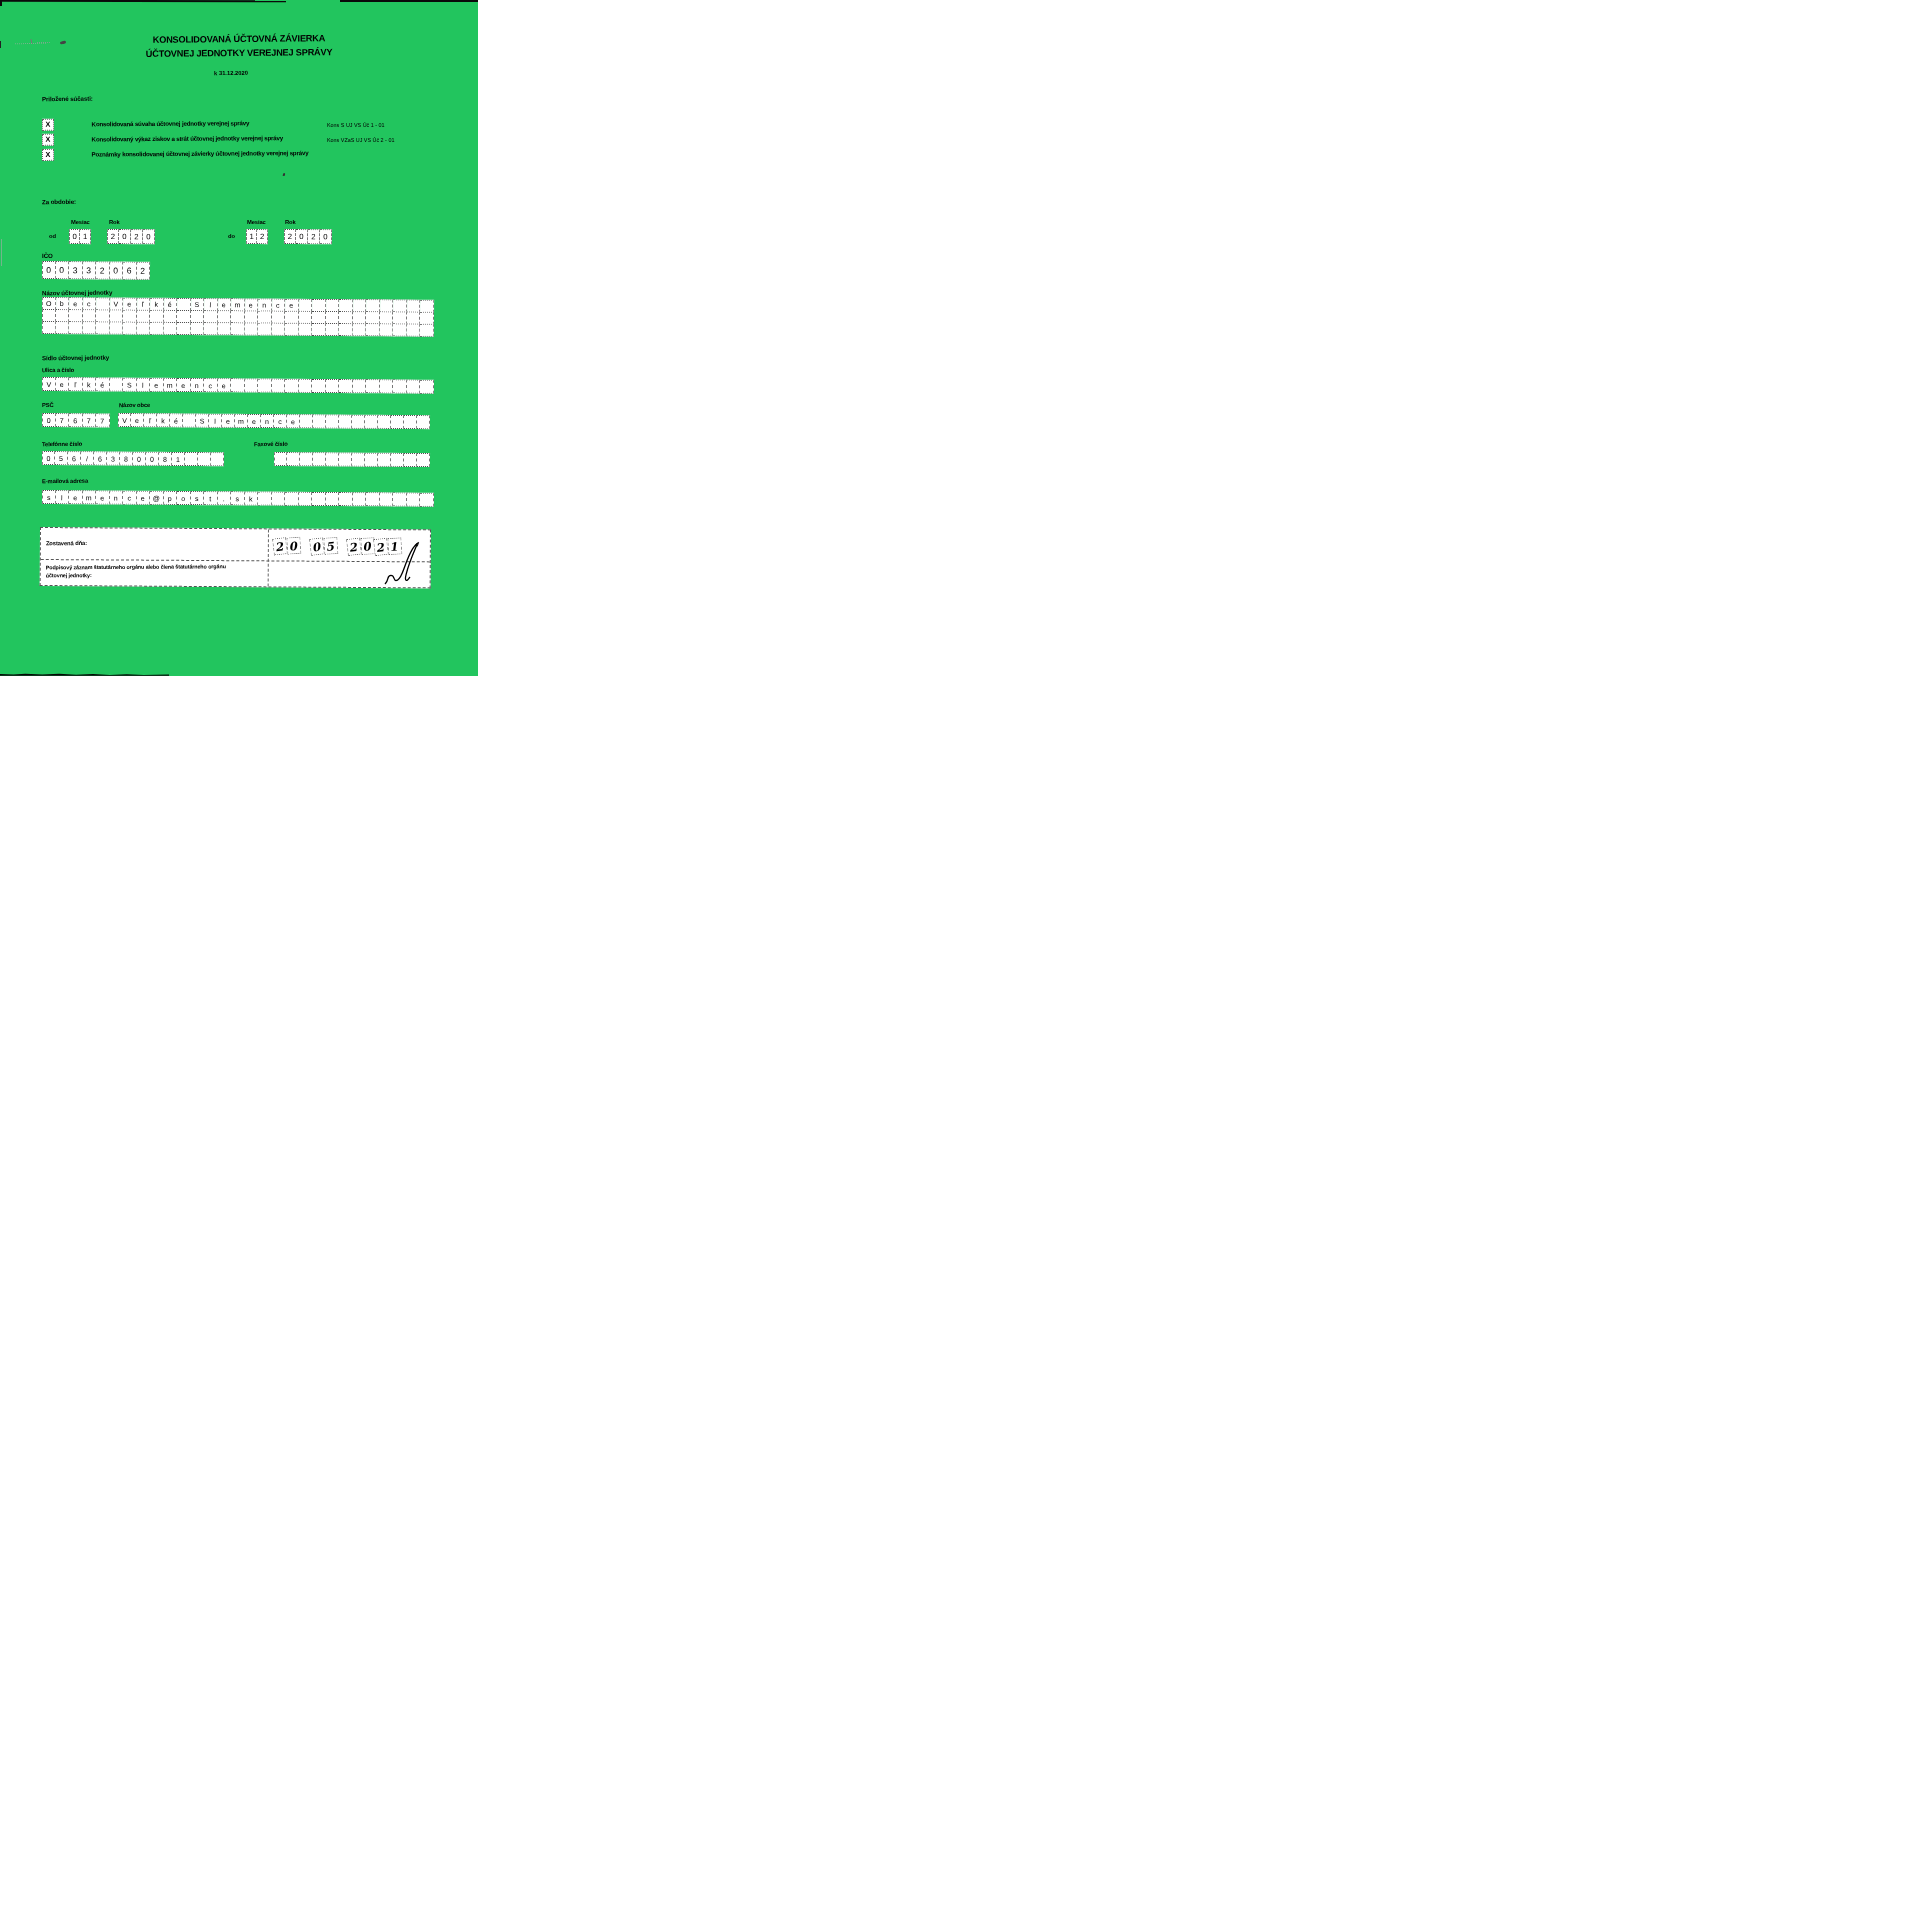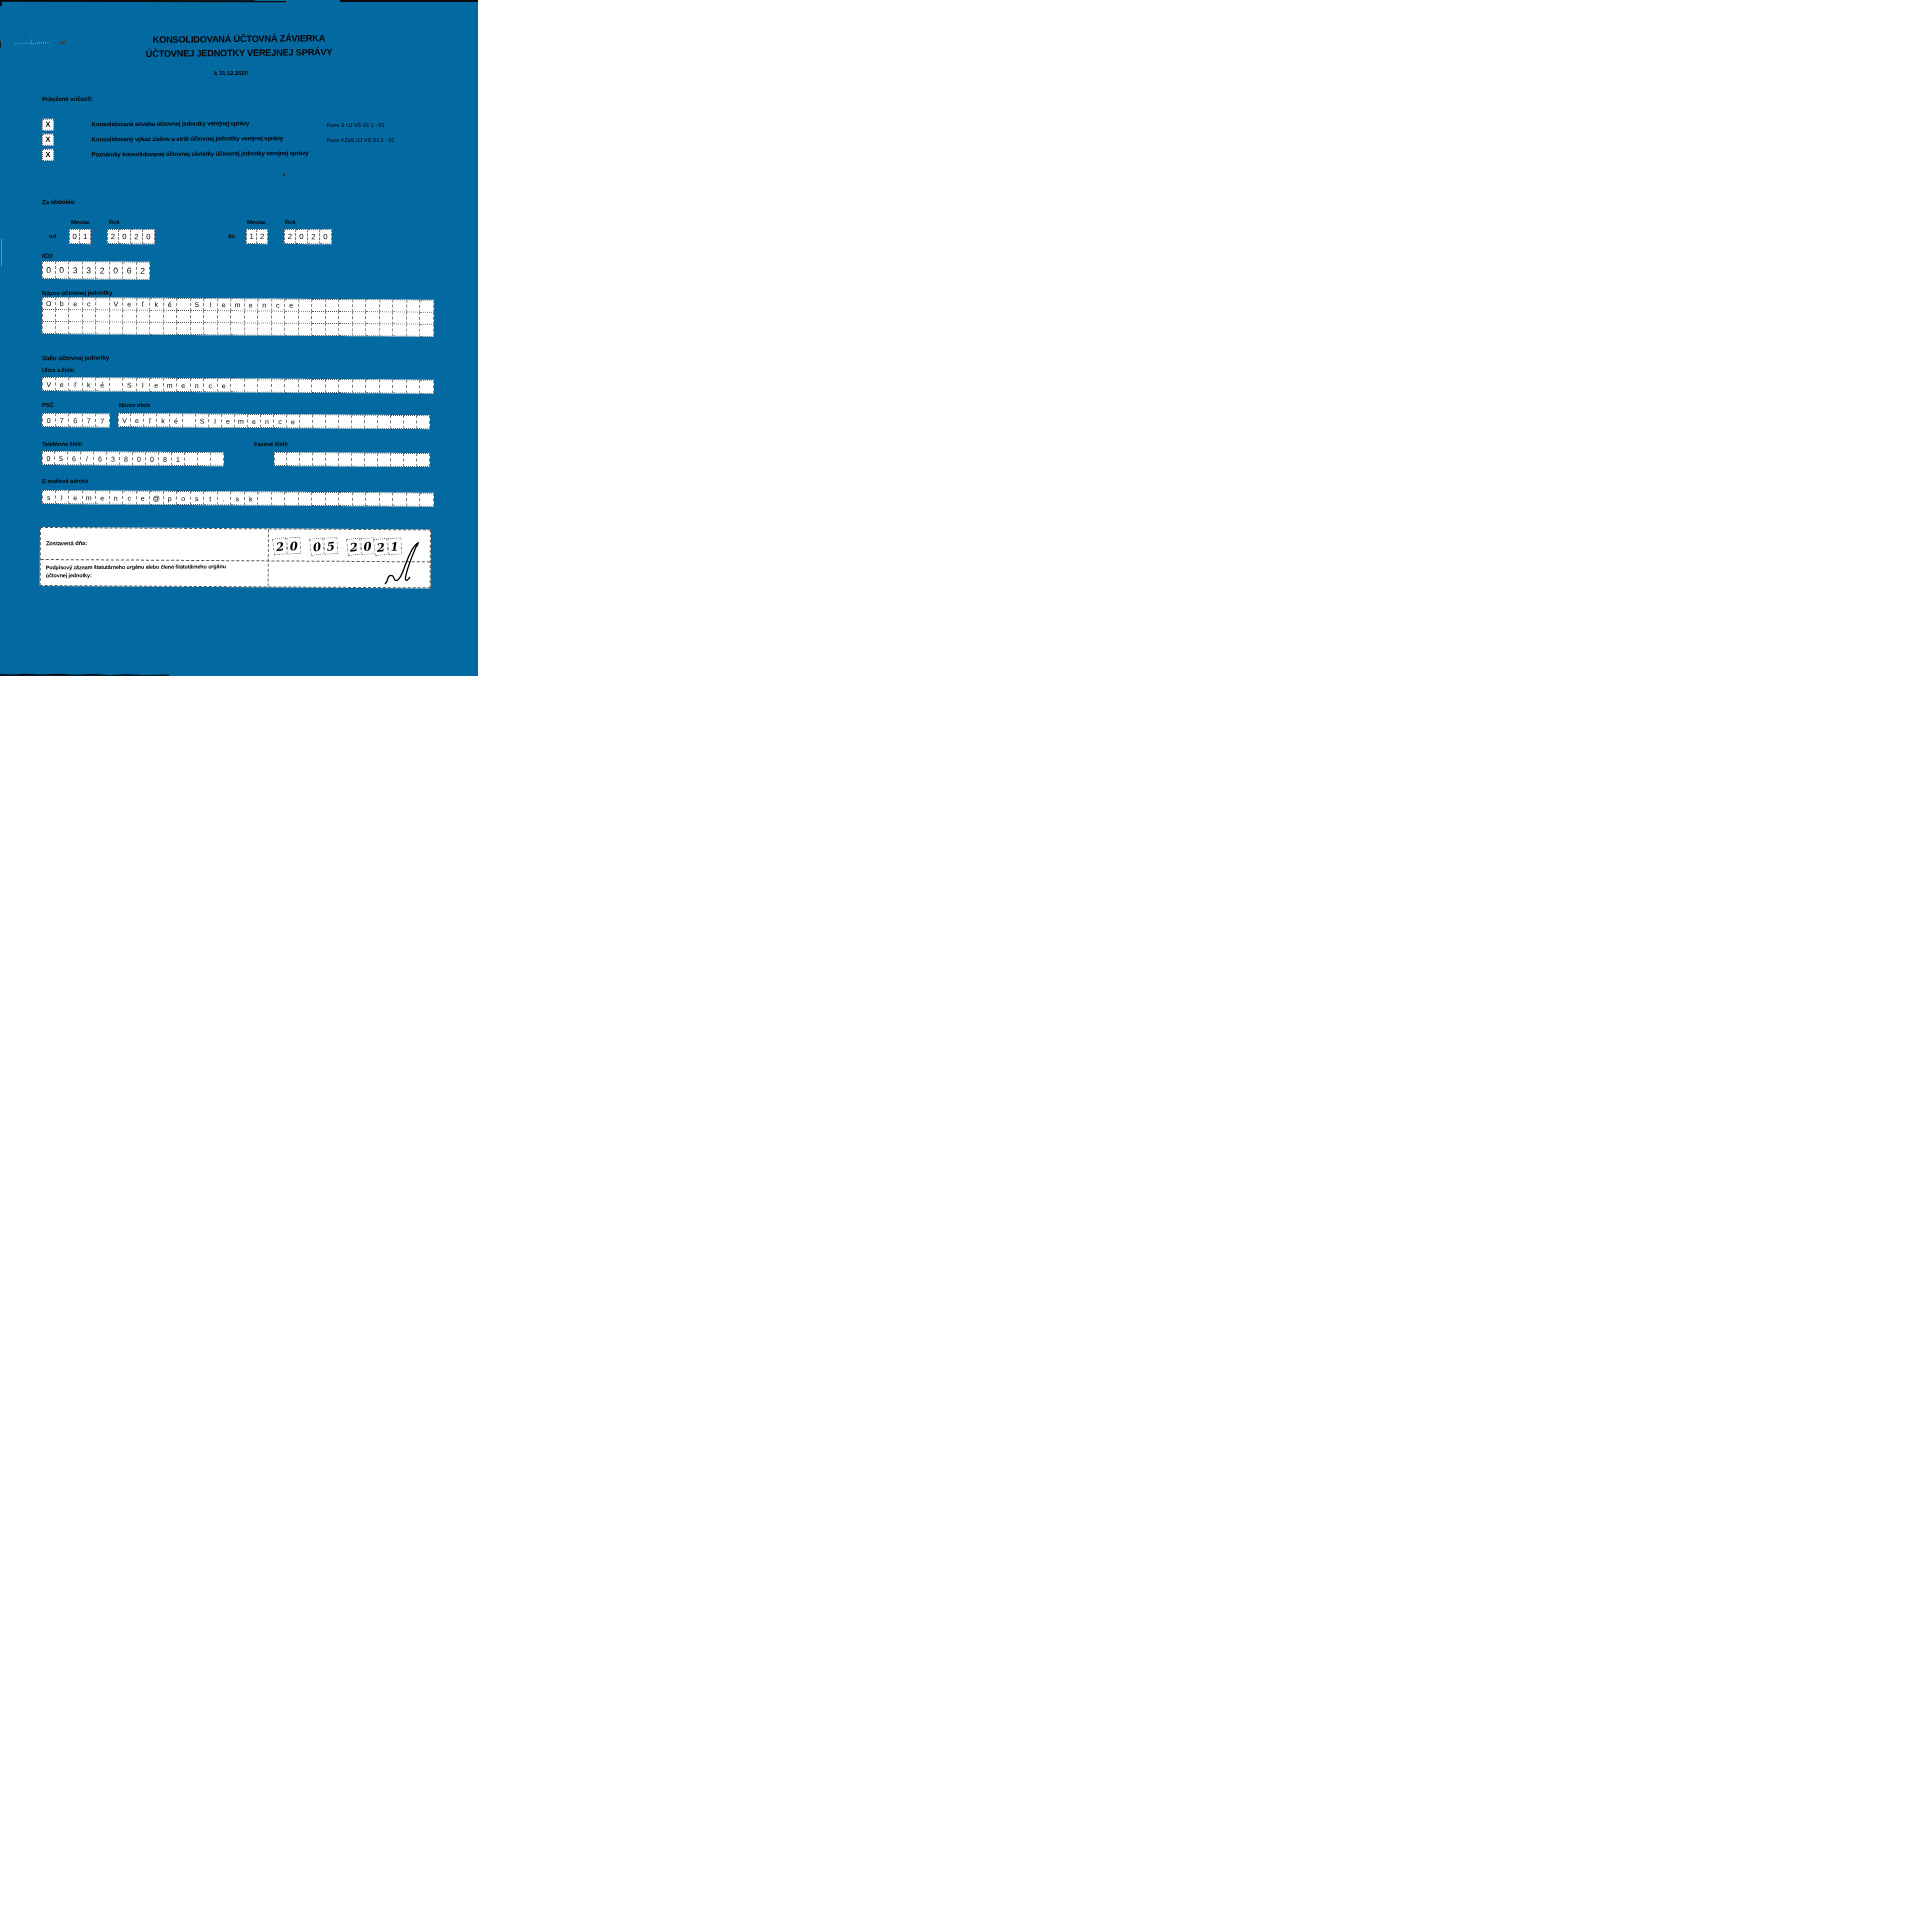--- a/index.html
+++ b/index.html
@@ -1,16 +1,16 @@
 <!DOCTYPE html>
 <html style="font-size:6.2px"><head>
 <meta charset="utf-8">
 <style>
   html,body{margin:0;padding:0;background:#fff;}
-  .page{position:relative;width:478px;height:676px;background:#0369a1;overflow:hidden;
+  .page{position:relative;width:478px;height:676px;background:#22c55e;overflow:hidden;
         font-family:"Liberation Sans",sans-serif;color:#000;}
   .abs{position:absolute;}
   .title{font-size:9.2px;font-weight:bold;letter-spacing:-0.2px;white-space:nowrap;}
   .subdate{font-size:5.8px;font-weight:bold;}
   .seclabel{font-size:6.2px;font-weight:bold;letter-spacing:-0.1px;white-space:nowrap;}
   .smlabel{font-size:5.8px;font-weight:bold;letter-spacing:-0.1px;white-space:nowrap;}
   .cblabel{font-size:6.2px;font-weight:bold;letter-spacing:-0.2px;white-space:nowrap;}
   .code{font-size:5.4px;white-space:nowrap;}
   .tilt-up{transform:rotate(-0.55deg);}
   .tilt-dn{transform:rotate(0.4deg);transform-origin:left center;}

